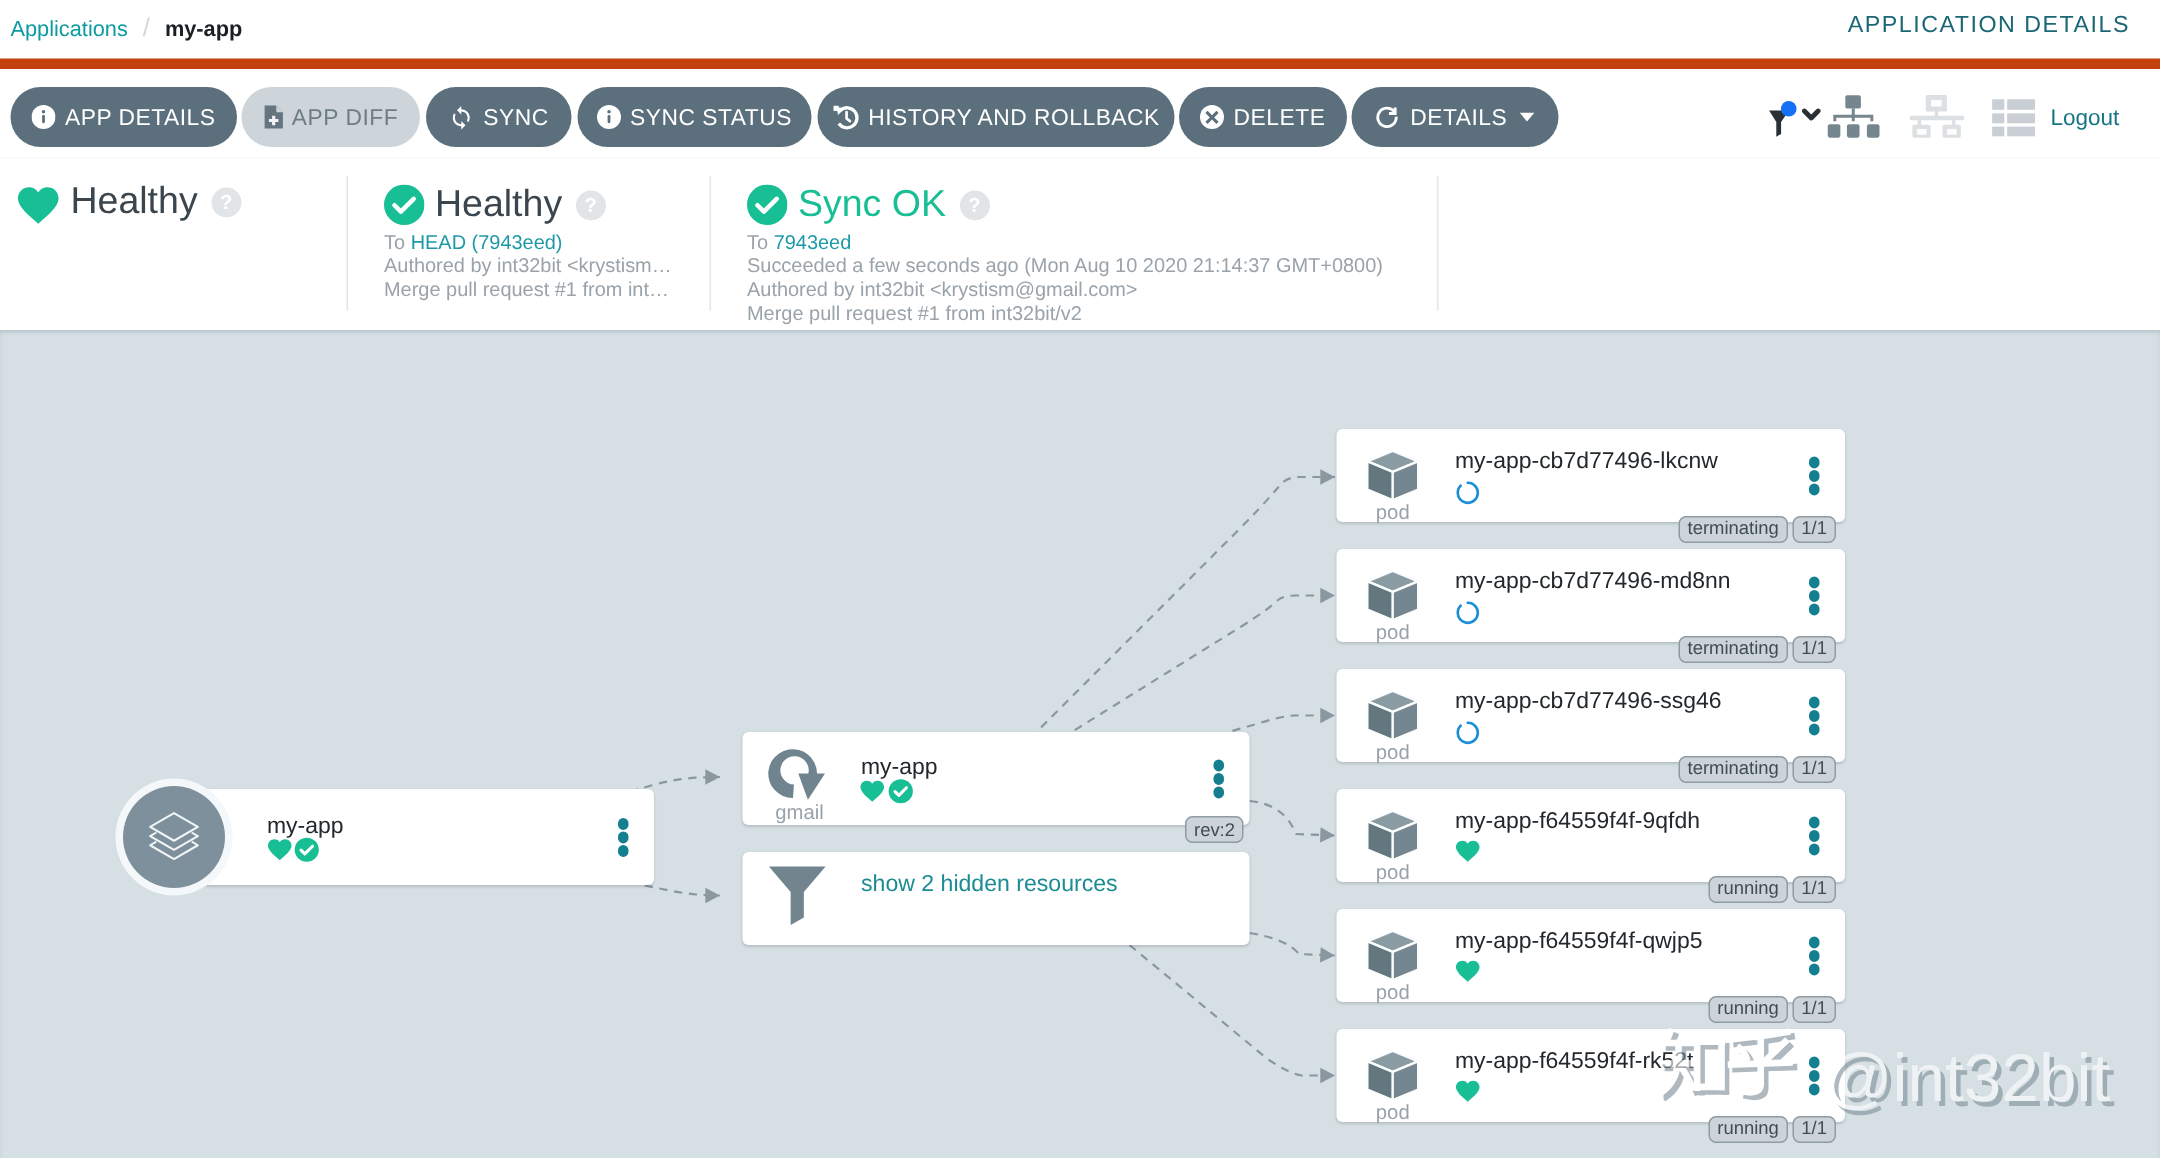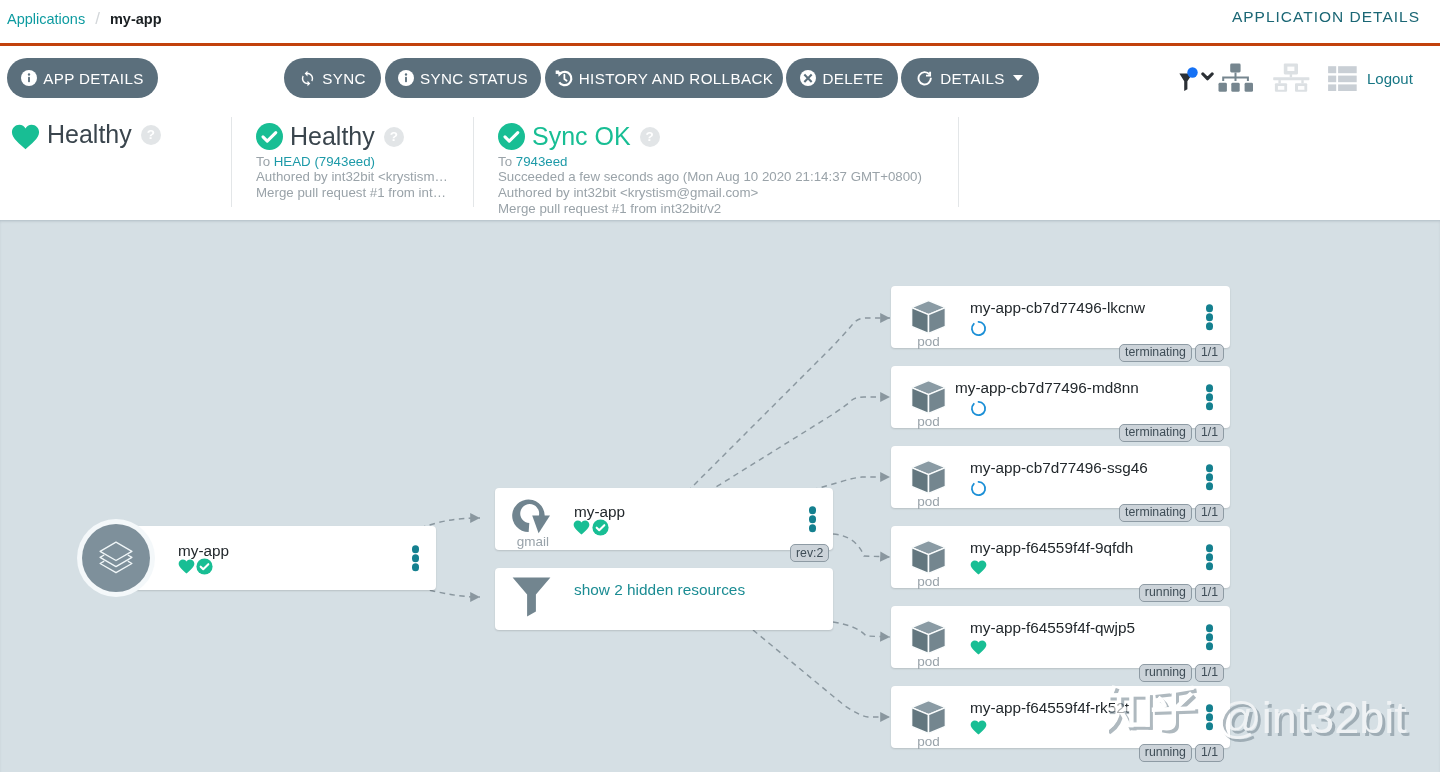--- a/index.html
+++ b/index.html
@@ -7,21 +7,21 @@
   html, body { margin:0; padding:0; }
   body {
     width:1440px; height:772px; overflow:hidden;
     font-family:"Liberation Sans", sans-serif;
     background:#d5dfe4;
   }
   .page { position:relative; width:1440px; height:772px; overflow:hidden; }
 
   
   .topbar { position:absolute; left:0; top:0; width:1440px; height:46px; background:#fff;
-            border-bottom:3px solid #c2410c; }
+            border-bottom:7px solid #c2410c; }
   .crumbs { position:absolute; left:7px; top:9px; font-size:14.5px; display:flex; align-items:baseline; }
   .crumb-link { color:#0d9ba0; }
   .crumb-sep { color:#d3d7da; margin:0 10px; font-size:17px; font-weight:300; }
   .crumb-cur { color:#1a1f22; font-weight:bold; }
   .page-title { position:absolute; right:20px; top:8px; font-size:15.5px; letter-spacing:1.0px;
                 color:#1b6775; font-weight:400; }
 
   
   .toolbar { position:absolute; left:0; top:46px; width:1440px; height:59px; background:#fff; }
   .btn { position:absolute; height:40px; top:12px; border-radius:20px; background:#5b6f7c; color:#fff;
@@ -88,20 +88,30 @@
       <span class="ic">
         <svg width="16" height="16" viewBox="0 0 24 24">
             <circle cx="12" cy="12" r="12" fill="#fff"></circle>
             <rect x="10.6" y="10" width="2.8" height="8.2" rx="1.1" fill="#5b6f7c"></rect>
             <circle cx="12" cy="6.7" r="1.75" fill="#5b6f7c"></circle>
           </svg>
       </span>
       <span class="lbl">APP DETAILS</span>
     </div>
 
+    <div class="btn dis" style="left:161px;width:119px">
+      <span class="ic">
+        <svg width="13" height="16" viewBox="0 0 13 16">
+            <path d="M0.4 0.4 H8.2 L12.6 4.8 V15.6 H0.4 z" fill="#65757f"></path>
+            <path d="M8.2 0.4 L12.6 4.8 H8.2 z" fill="#ccd4da"></path>
+            <path d="M5.4 7.2h2.1v2.1h2.1v2.1H7.5v2.1H5.4v-2.1H3.3V9.3h2.1z" fill="#f2f5f7"></path>
+          </svg>
+      </span>
+      <span class="lbl">APP DIFF</span>
+    </div>
 
     <div class="btn" style="left:284px;width:97px">
       <span class="ic">
         <svg width="17" height="17" viewBox="0 0 24 24" fill="#fff">
             <path d="M12 4V1L8 5l4 4V6c3.31 0 6 2.69 6 6 0 1.01-.25 1.97-.7 2.8l1.46 1.46A7.93 7.93 0 0 0 20 12c0-4.42-3.58-8-8-8zm0 14c-3.31 0-6-2.69-6-6 0-1.01.25-1.97.7-2.8L5.24 7.74A7.93 7.93 0 0 0 4 12c0 4.42 3.58 8 8 8v3l4-4-4-4v3z"></path>
           </svg>
       </span>
       <span class="lbl">SYNC</span>
     </div>
 
@@ -397,21 +407,21 @@
         </div>
         <div class="node" style="left: 891px; top: 146px; width: 339px; height: 62px;">
           <span style="position:absolute;left:20px;top:14px;display:flex">
             <svg width="35" height="34" viewBox="0 0 35 34">
               <path d="M17.5 0.6 L34.4 7.6 L17.5 14.6 L0.6 7.6 z" fill="#8a9ba4" stroke="#fbfdfd" stroke-width="1.5" stroke-linejoin="round"></path>
               <path d="M0.6 7.6 L17.5 14.6 L17.5 33.4 L0.6 26.4 z" fill="#63777f" stroke="#fbfdfd" stroke-width="1.5" stroke-linejoin="round"></path>
               <path d="M34.4 7.6 L17.5 14.6 L17.5 33.4 L34.4 26.4 z" fill="#74868f" stroke="#fbfdfd" stroke-width="1.5" stroke-linejoin="round"></path>
             </svg>
           </span>
           <span class="kind" style="left:12px;top:48px;width:51px">pod</span>
-          <span class="nm" style="left:64px;top:13px">my-app-cb7d77496-md8nn</span>
+          <span class="nm" style="left:79px;top:13px">my-app-cb7d77496-md8nn</span>
           <span style="position:absolute;left:79px;top:34px;display:flex">
             <svg width="17" height="17" viewBox="0 0 24 24" fill="none">
               <path d="M12 2.6a9.4 9.4 0 1 1-6.6 2.75" stroke="#1b8fd6" stroke-width="2.5" stroke-linecap="round"></path>
             </svg>
           </span>
           <span class="kebab">
             <i></i>
             <i></i>
             <i></i>
           </span>

